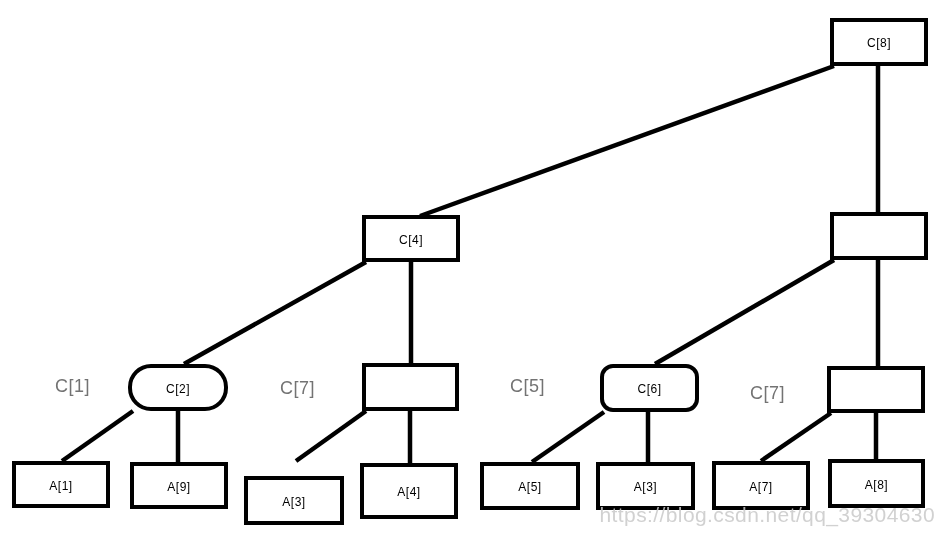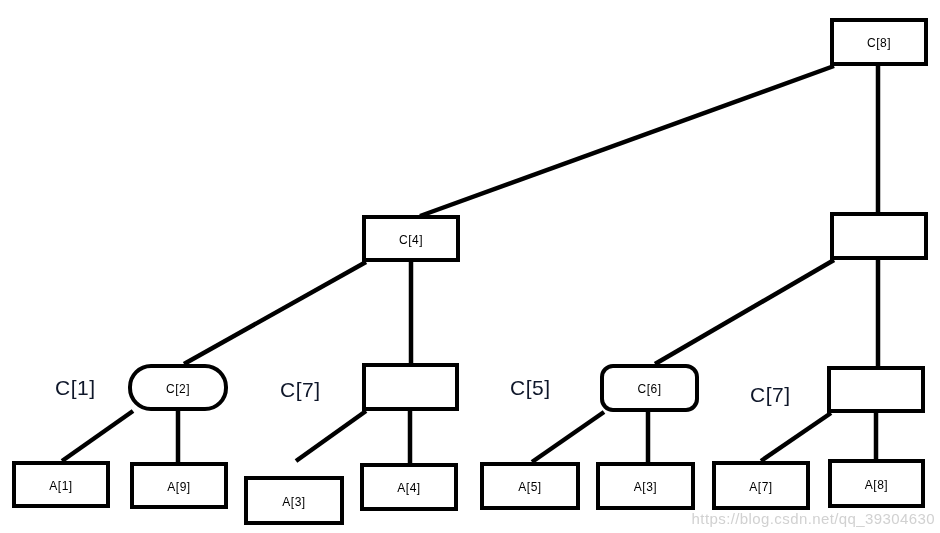--- a/index.html
+++ b/index.html
@@ -8,26 +8,26 @@
   .edges{position:absolute;left:0;top:0;width:940px;height:533px;}
   .node{
     position:absolute;box-sizing:border-box;
     background:#ffffff;border:4px solid #000000;
     display:flex;align-items:center;justify-content:center;
     font-size:12px;color:#000000;letter-spacing:.5px;
     z-index:2;
   }
   .node span{transform:translateY(1px);}
   .flabel{
-    position:absolute;font-size:21px;color:#0f172a;letter-spacing:.5px;
+    position:absolute;font-size:18px;color:#737373;letter-spacing:.5px;
     z-index:2;white-space:nowrap;
   }
   .watermark{
     position:absolute;right:5px;bottom:6px;
-    font-size:15px;letter-spacing:.4px;
+    font-size:21px;letter-spacing:.4px;
     color:rgba(201,201,201,0.85);
     z-index:5;white-space:nowrap;padding-left:43px;
   }
 </style>
 </head>
 <body>
 
 <div class="stage">
   <svg class="edges" viewBox="0 0 940 533" xmlns="http://www.w3.org/2000/svg">
       <line x1="834" y1="66" x2="420" y2="216" stroke="#000000" stroke-width="4.5"></line>
@@ -70,21 +70,21 @@
     </div>
     <div class="node" style="left: 12px; top: 461px; width: 98px; height: 47px; text-align: center;">
       <span>A[1]</span>
     </div>
     <div class="node" style="left: 130px; top: 462px; width: 98px; height: 47px;">
       <span>A[9]</span>
     </div>
     <div class="node" style="left: 244px; top: 461px; width: 100px; height: 49px; margin-top: 15px;">
       <span>A[3]</span>
     </div>
-    <div class="node" style="left: 360px; top: 463px; width: 98px; height: 48px;">
+    <div class="node" style="left: 360px; top: 463px; width: 98px; height: 56px;">
       <span>A[4]</span>
     </div>
     <div class="node" style="left: 480px; top: 462px; width: 100px; height: 48px;">
       <span>A[5]</span>
     </div>
     <div class="node" style="left: 596px; top: 462px; width: 99px; height: 48px;">
       <span>A[3]</span>
     </div>
     <div class="node" style="left: 712px; top: 461px; width: 98px; height: 49px;">
       <span>A[7]</span>

